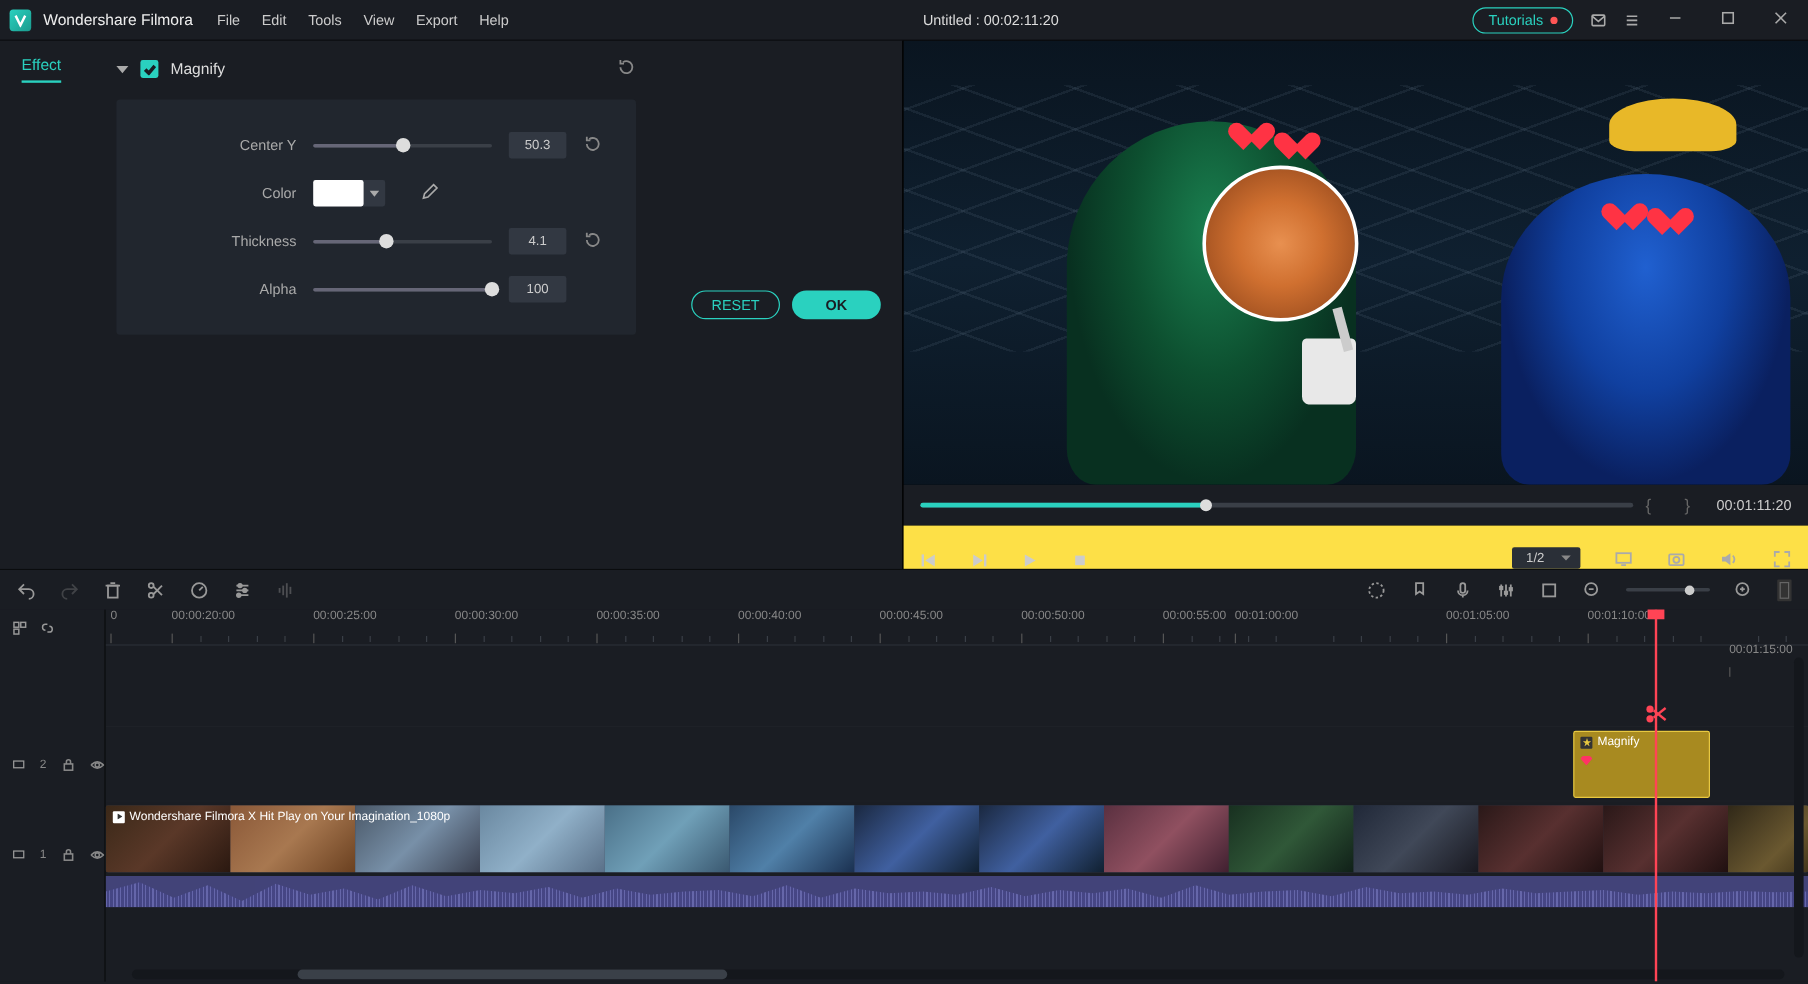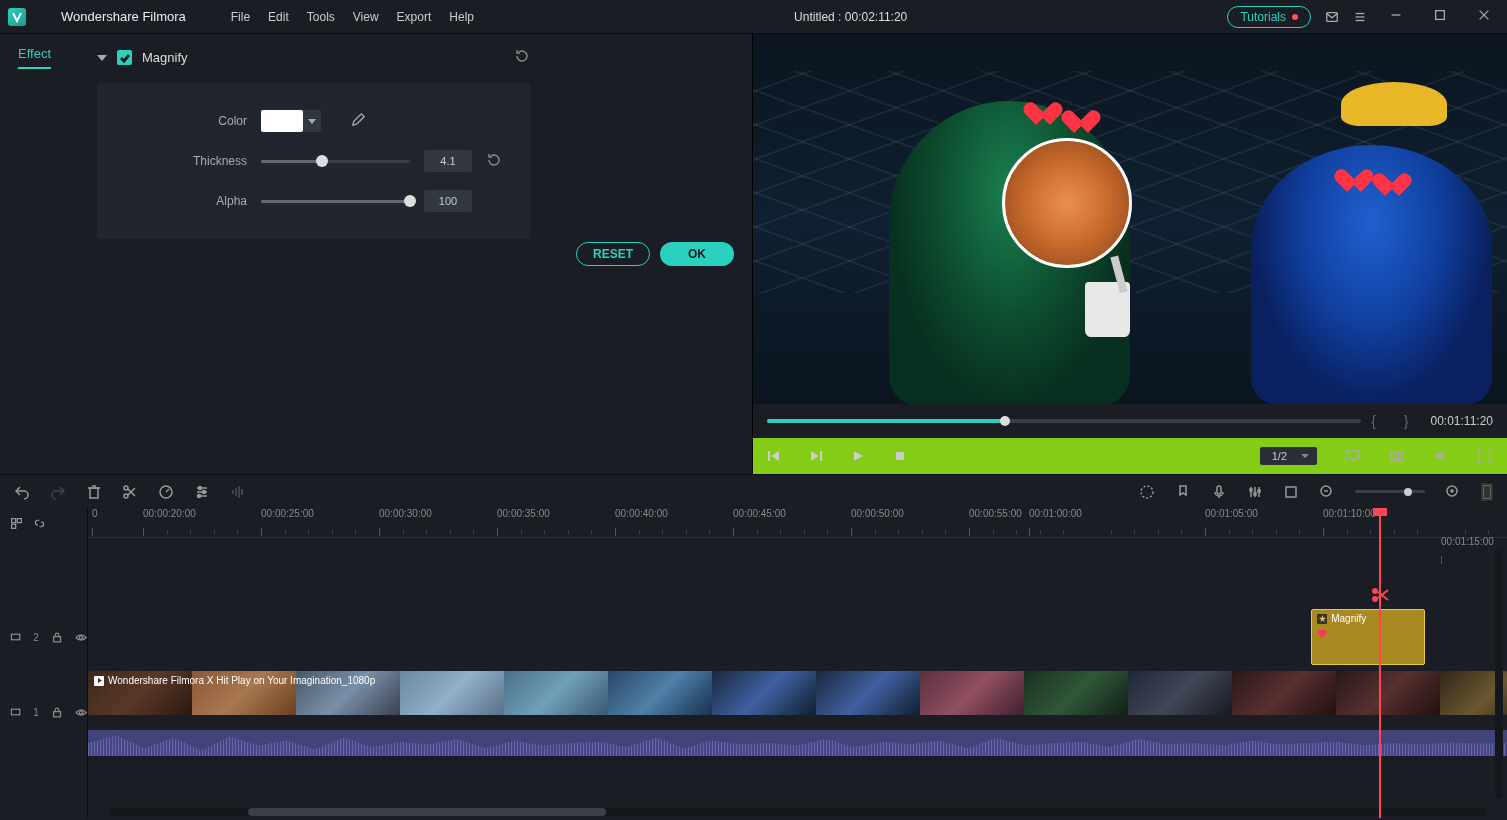--- a/index.html
+++ b/index.html
@@ -1,19 +1,19 @@
 <!DOCTYPE html>
 <html><head>
 <meta charset="utf-8">
 <style>
 * { margin: 0; padding: 0; box-sizing: border-box; font-family: -apple-system, BlinkMacSystemFont, "Segoe UI", sans-serif; }
 body { background: #1a1d23; color: #ccc; width: 1507px; height: 820px; overflow: hidden; font-size: 13px; }
 
 
-.titlebar { height: 34px; background: #1a1d23; display: flex; align-items: center; padding: 0 8px; border-bottom: 1px solid #0a0c0e; gap: 25px; }
+.titlebar { height: 34px; background: #1a1d23; display: flex; align-items: center; padding: 0 8px; border-bottom: 1px solid #0a0c0e; }
 .logo { width: 18px; height: 18px; background: linear-gradient(135deg, #2ad1bf, #1a9b8e); border-radius: 3px; margin-right: 10px; display:flex; align-items:center; justify-content:center;}
 .logo svg { width: 12px; height: 12px; }
 .app-name { font-size: 13px; color: #eee; margin-right: 20px; }
 .menu { display: flex; gap: 18px; }
 .menu span { font-size: 12px; color: #ccc; cursor: pointer; }
 .title-center { flex: 1; text-align: center; font-size: 12px; color: #ddd; }
 .title-right { display: flex; align-items: center; gap: 14px; }
 .tutorials-btn { border: 1.5px solid #2ad1bf; color: #2ad1bf; padding: 3px 12px; border-radius: 12px; font-size: 12px; display:flex; align-items:center; gap:6px; cursor:pointer;}
 .tutorials-btn .dot{width:6px;height:6px;background:#ff5555;border-radius:50%;}
 .win-icon { width: 14px; height: 14px; stroke: #aaa; fill: none; stroke-width: 1.5; cursor:pointer;}
@@ -44,21 +44,21 @@
 .param-reset{width:18px;cursor:pointer;}
 .param-reset svg,.effect-header .reset-all svg{width:16px;height:16px;stroke:#888;fill:none;stroke-width:1.5;}
 .color-swatch{width:42px;height:22px;background:#fff;border-radius:2px;}
 .color-wrap{display:flex;align-items:center;background:#323842;border-radius:2px;padding:0;}
 .color-dd{width:18px;height:22px;display:flex;align-items:center;justify-content:center;cursor:pointer;}
 .color-dd svg{width:8px;height:8px;fill:#aaa;}
 .eyedrop{margin-left:16px;cursor:pointer;}
 .eyedrop svg{width:15px;height:15px;stroke:#aaa;fill:none;stroke-width:1.5;}
 
 .panel-footer{display:flex;align-items:center;padding:10px 18px;gap:10px;}
-.reset-btn{border:1.5px solid #2ad1bf;color:#2ad1bf;padding:4px 16px;border-radius:12px;font-size:12px;font-weight:700;cursor:pointer;}
+.reset-btn{border:1.5px solid #2ad1bf;color:#2ad1bf;padding:4px 16px;border-radius:12px;font-size:12px;font-weight:400;cursor:pointer;}
 .ok-btn{margin-left:auto;background:#2ad1bf;color:#1a1d23;padding:5px 28px;border-radius:12px;font-size:12px;font-weight:600;cursor:pointer;}
 
 
 .preview-video{flex:1;background:#0a1015;position:relative;overflow:hidden;display:flex;align-items:center;justify-content:center;}
 .preview-scene{width:100%;height:100%;background:linear-gradient(180deg,#0a1520 0%,#0f2030 50%,#0a1520 100%);position:relative;}
 .fence{position:absolute;inset:10% 0 30% 0;background:repeating-linear-gradient(20deg,transparent 0 30px,rgba(100,120,140,.15) 30px 32px),repeating-linear-gradient(-20deg,transparent 0 30px,rgba(100,120,140,.15) 30px 32px);}
 .person1{position:absolute;left:18%;bottom:0;width:32%;height:82%;background:radial-gradient(ellipse at 50% 30%,#1a8050 0%,#0d5030 40%,#083020 70%);border-radius:50% 50% 10% 10% / 40% 40% 10% 10%;}
 .person2{position:absolute;right:2%;bottom:0;width:32%;height:70%;background:radial-gradient(ellipse at 50% 30%,#2060d0 0%,#1040a0 40%,#0a2060 70%);border-radius:50% 50% 10% 10% / 40% 40% 10% 10%;}
 .cap{position:absolute;right:8%;top:13%;width:14%;height:12%;background:#e8b828;border-radius:50% 50% 20% 20%;}
 .cup{position:absolute;left:44%;bottom:18%;width:6%;height:15%;background:#e8e8e8;border-radius:8% 8% 12% 12%;}
@@ -73,21 +73,21 @@
 .h3{right:18%;top:34%;}
 .h4{right:13%;top:35%;}
 
 .preview-bar{height:34px;background:#1a1d23;display:flex;align-items:center;padding:0 14px;gap:10px;}
 .progress-track{flex:1;height:4px;background:#3a3f47;position:relative;border-radius:2px;cursor:pointer;}
 .progress-fill{height:100%;width:40%;background:#2ad1bf;border-radius:2px;}
 .progress-thumb{position:absolute;left:40%;top:50%;width:10px;height:10px;background:#ddd;border-radius:50%;transform:translate(-50%,-50%);}
 .brackets{color:#666;font-size:14px;letter-spacing:12px;}
 .timecode{color:#ccc;font-size:12px;font-variant-numeric:tabular-nums;}
 
-.preview-ctrl{height:36px;background:#84cc16;display:flex;align-items:center;padding:0 14px;gap:28px;}
+.preview-ctrl{height:36px;background:#fde047;display:flex;align-items:flex-end;padding:0 14px;gap:28px;}
 .pctrl-icon{width:14px;height:14px;fill:#ccc;cursor:pointer;}
 .pctrl-spacer{flex:1;}
 .scale-sel{background:#2a2f37;color:#ccc;padding:3px 30px 3px 12px;border-radius:2px;font-size:11px;position:relative;cursor:pointer;}
 .scale-sel::after{content:'';position:absolute;right:8px;top:50%;width:0;height:0;border-left:4px solid transparent;border-right:4px solid transparent;border-top:4px solid #888;transform:translateY(-50%);}
 .pctrl-sm{width:16px;height:16px;stroke:#aaa;fill:none;stroke-width:1.5;cursor:pointer;}
 
 
 .tl-toolbar{height:34px;background:#1a1d23;border-top:1px solid #0a0c0e;display:flex;align-items:center;padding:0 14px;gap:20px;}
 .tl-icon{width:16px;height:16px;stroke:#999;fill:none;stroke-width:1.5;cursor:pointer;}
 .tl-spacer{flex:1;}
@@ -116,21 +116,21 @@
 .track{height:62px;position:relative;border-bottom:1px solid rgba(255,255,255,.02);}
 .track.spacer{height:68px;}
 .effect-clip{position:absolute;top:3px;height:56px;background:#a88a20;border:1.5px solid #e8c840;border-radius:2px;padding:3px 5px;}
 .effect-clip .row1{display:flex;align-items:center;gap:4px;}
 .effect-clip .star{width:10px;height:10px;background:#333;border-radius:1px;display:inline-flex;align-items:center;justify-content:center;}
 .effect-clip .star svg{width:7px;height:7px;fill:#e8c840;}
 .effect-clip .lbl{font-size:10px;color:#fff;}
 .effect-clip .gem{width:10px;height:10px;margin-top:2px;}
 .effect-clip .gem svg{width:10px;height:10px;fill:#ff3366;}
 
-.video-clip{position:absolute;top:3px;height:44px;background:#2a3040;border-radius:2px;overflow:hidden;display:flex;}
+.video-clip{position:absolute;top:3px;height:56px;background:#2a3040;border-radius:2px;overflow:hidden;display:flex;}
 .vthumb{height:100%;flex:0 0 104px;position:relative;}
 .vthumb .img{position:absolute;inset:0;}
 .vc1{background:linear-gradient(135deg,#3a2818,#5a3828,#2a1810);}
 .vc2{background:linear-gradient(135deg,#8a5838,#a87850,#6a4020);}
 .vc3{background:linear-gradient(135deg,#4a5868,#7890a8,#3a4050);}
 .vc4{background:linear-gradient(135deg,#6a88a0,#90b0c8,#5a7088);}
 .vc5{background:linear-gradient(135deg,#4a7088,#70a0b8,#3a5870);}
 .vc6{background:linear-gradient(135deg,#2a4868,#5080a8,#1a3050);}
 .vc7{background:linear-gradient(135deg,#1a2840,#4060a0,#102030);}
 .vc8{background:linear-gradient(135deg,#5a3040,#905060,#402030);}
@@ -212,20 +212,32 @@
               <path d="M3 8 a5 5 0 1 0 2 -4"></path>
               <polyline points="3,2 3,5 6,5"></polyline>
             </svg></div>
       </div>
 
       <div class="param-block">
 
 
 
 
+        <div class="param-row">
+          <div class="param-label">Center Y</div>
+          <div class="slider-track">
+              <div class="slider-fill" style="width:50.3%"></div>
+              <div class="slider-thumb" style="left:50.3%"></div>
+            </div>
+          <div class="param-value">50.3</div>
+          <div class="param-reset"><svg viewBox="0 0 16 16">
+                <path d="M3 8 a5 5 0 1 0 2 -4"></path>
+                <polyline points="3,2 3,5 6,5"></polyline>
+              </svg></div>
+        </div>
 
         <div class="param-row">
           <div class="param-label">Color</div>
           <div class="color-wrap">
             <div class="color-swatch"></div>
             <div class="color-dd">
                 <svg viewBox="0 0 8 8">
                   <polygon points="0,2 8,2 4,7"></polygon>
                 </svg>
               </div>

